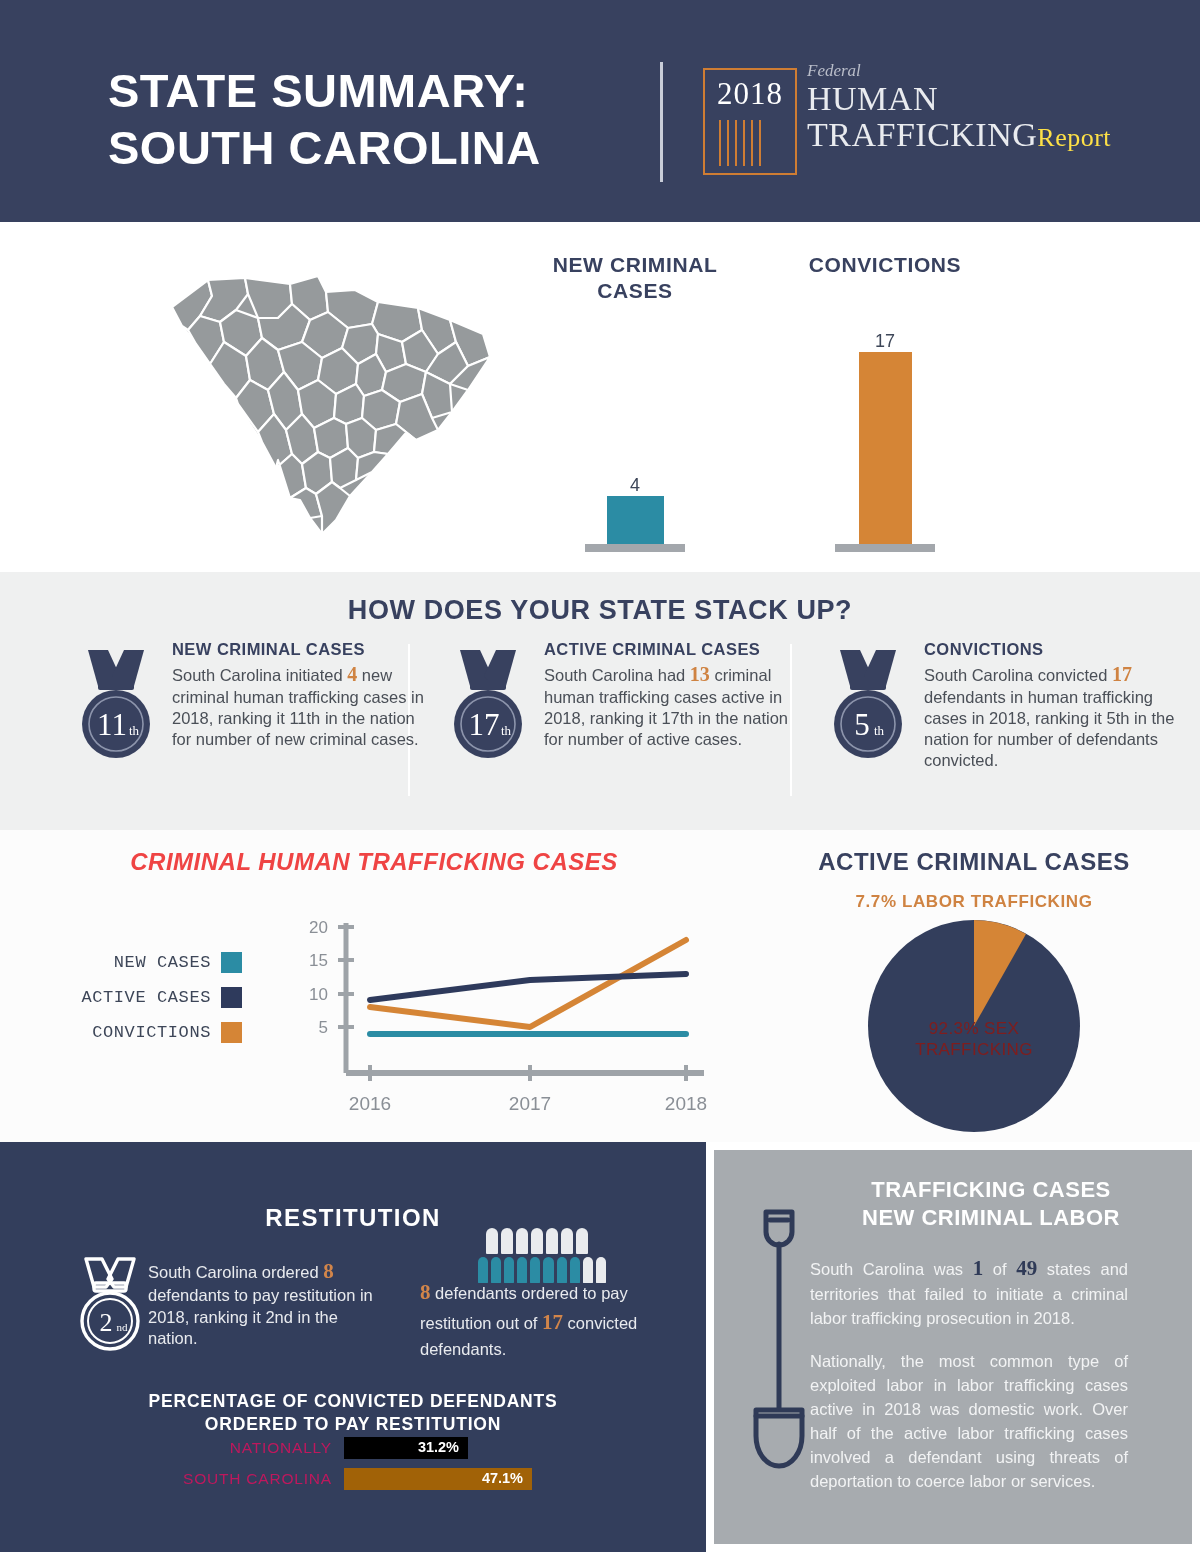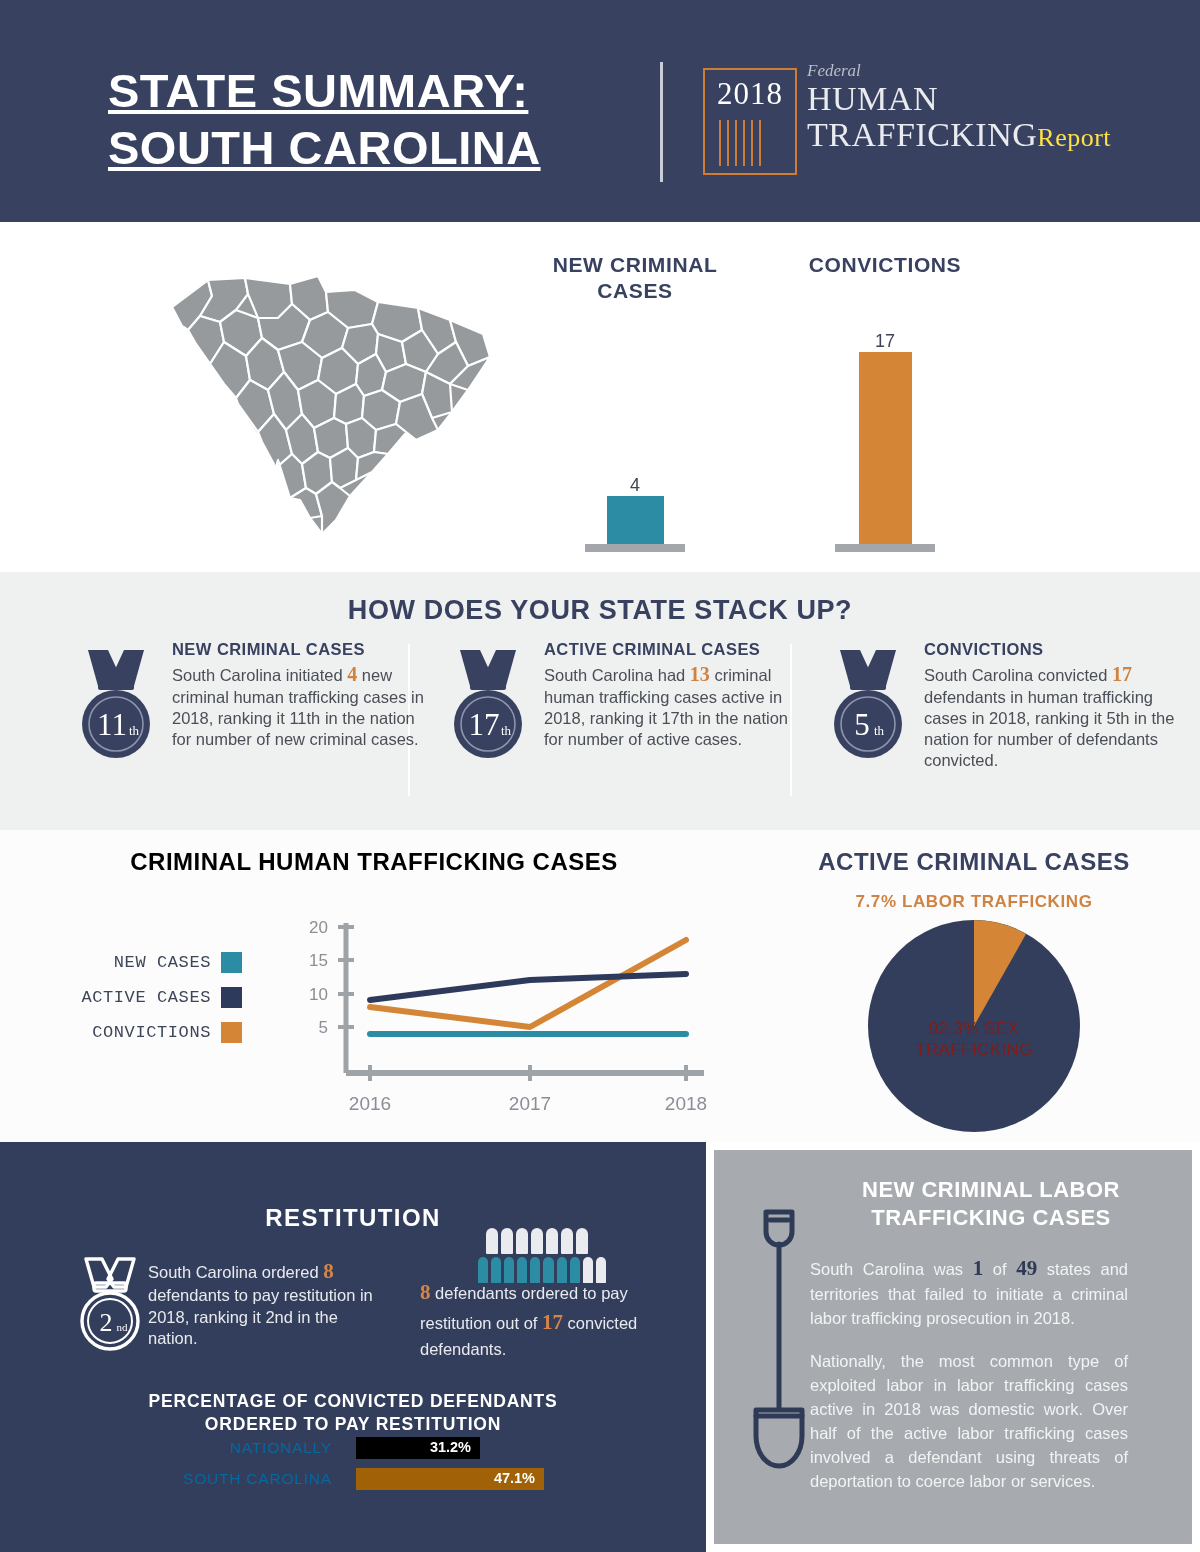--- a/index.html
+++ b/index.html
@@ -14,21 +14,20 @@
 
   
   .header{
     position:absolute;left:0;top:0;width:1200px;height:222px;
     background:#38415f;
   }
   .hdr-title{
     position:absolute;left:108px;top:62px;width:560px;
     color:#ffffff;font-weight:bold;font-size:47px;line-height:1.22;
     letter-spacing:0.5px;
-    text-decoration:underline;
   }
   .hdr-divider{
     position:absolute;left:660px;top:62px;width:3px;height:120px;
     background:#c9cdd8;
   }
   .logo{position:absolute;left:703px;top:62px;width:420px;height:120px;}
   .logo-box{
     position:absolute;left:0;top:6px;width:94px;height:107px;
     border:2px solid #cf7d33;box-sizing:border-box;
   }
@@ -69,21 +68,21 @@
   .medal{position:absolute;left:8px;top:6px;width:96px;height:118px;}
   .stack-body{position:absolute;left:112px;top:0;width:252px;}
   .stack-h{color:#38415f;font-weight:bold;font-size:16.5px;letter-spacing:0.45px;margin-bottom:3px;}
   .stack-p{color:#4a4f57;font-size:16.5px;line-height:1.27;}
   .num-or{color:#cf8342;font-family:"Liberation Serif",serif;font-size:20px;font-weight:bold;}
 
   
   .chartsec{position:absolute;left:0;top:830px;width:748px;height:312px;background:#fcfcfc;}
   .chart-title{
     position:absolute;left:0;top:18px;width:748px;text-align:center;
-    color:#000000;font-weight:bold;font-size:24px;letter-spacing:0.5px;
+    color:#ef4444;font-weight:bold;font-size:24px;letter-spacing:0.5px;font-style:italic;
   }
   .legend{position:absolute;left:52px;top:122px;width:190px;}
   .legend-row{display:flex;align-items:center;justify-content:flex-end;margin-bottom:14px;font-family:Liberation Mono, monospace;}
   .legend-label{color:#3d4658;font-size:17px;letter-spacing:0.6px;margin-right:10px;}
   .legend-sw{width:21px;height:21px;}
   .linechart{position:absolute;left:258px;top:85px;width:450px;height:210px;}
 
   .piesec{position:absolute;left:748px;top:830px;width:452px;height:312px;background:#fcfcfc;}
   .pie-title{
     position:absolute;left:0;top:18px;width:452px;text-align:center;
@@ -118,22 +117,22 @@
     position:absolute;left:420px;top:1278px;width:230px;
     color:#e8eaee;font-size:16.5px;line-height:1.42;
   }
   .pct-title{
     position:absolute;left:0;top:1390px;width:706px;text-align:center;
     color:#ffffff;font-weight:bold;font-size:17.5px;line-height:1.34;letter-spacing:0.8px;
   }
   .pct-rows{position:absolute;left:0;top:1437px;width:706px;}
   .pct-row{display:flex;align-items:center;margin-bottom:9px;}
   .pct-label{
-    width:332px;text-align:right;padding-right:24px;
-    color:#0369a1;font-size:15.5px;letter-spacing:0.8px;
+    width:332px;text-align:right;padding-right:12px;
+    color:#be185d;font-size:15.5px;letter-spacing:0.8px;
   }
   .pct-bar{height:22px;position:relative;}
   .pct-val{
     position:absolute;right:9px;top:2px;color:#ffffff;font-size:14.5px;font-weight:bold;
   }
 
   
   .laborsec{position:absolute;left:714px;top:1150px;width:478px;height:394px;background:#a7abaf;}
   .labor-title{
     position:absolute;left:92px;top:26px;width:370px;text-align:center;
@@ -474,22 +473,22 @@
     <div class="pct-row">
       <span class="pct-label">SOUTH CAROLINA</span>
       <span class="pct-bar" style="width:188px;background:#a16207;">
         <span class="pct-val">47.1%</span>
       </span>
     </div>
   </div>
 
   <div class="laborsec">
     <div class="labor-title">
+      <div>TRAFFICKING CASES</div>
       <div>NEW CRIMINAL LABOR</div>
-      <div>TRAFFICKING CASES</div>
     </div>
 
     <div class="shovel">
       <svg viewBox="0 0 78 300" width="78" height="300">
         <g fill="none" stroke="#2f3a57" stroke-width="5" stroke-linecap="round" stroke-linejoin="round">
           <path d="M26 14 L26 34 A13 13 0 0 0 52 34 L52 14 Z"></path>
           <line x1="30" y1="22" x2="48" y2="22"></line>
           <line x1="39" y1="46" x2="39" y2="210"></line>
           <path d="M16 212 L62 212 L62 238 A23 30 0 0 1 16 238 Z"></path>
           <line x1="16" y1="218" x2="62" y2="218"></line>

